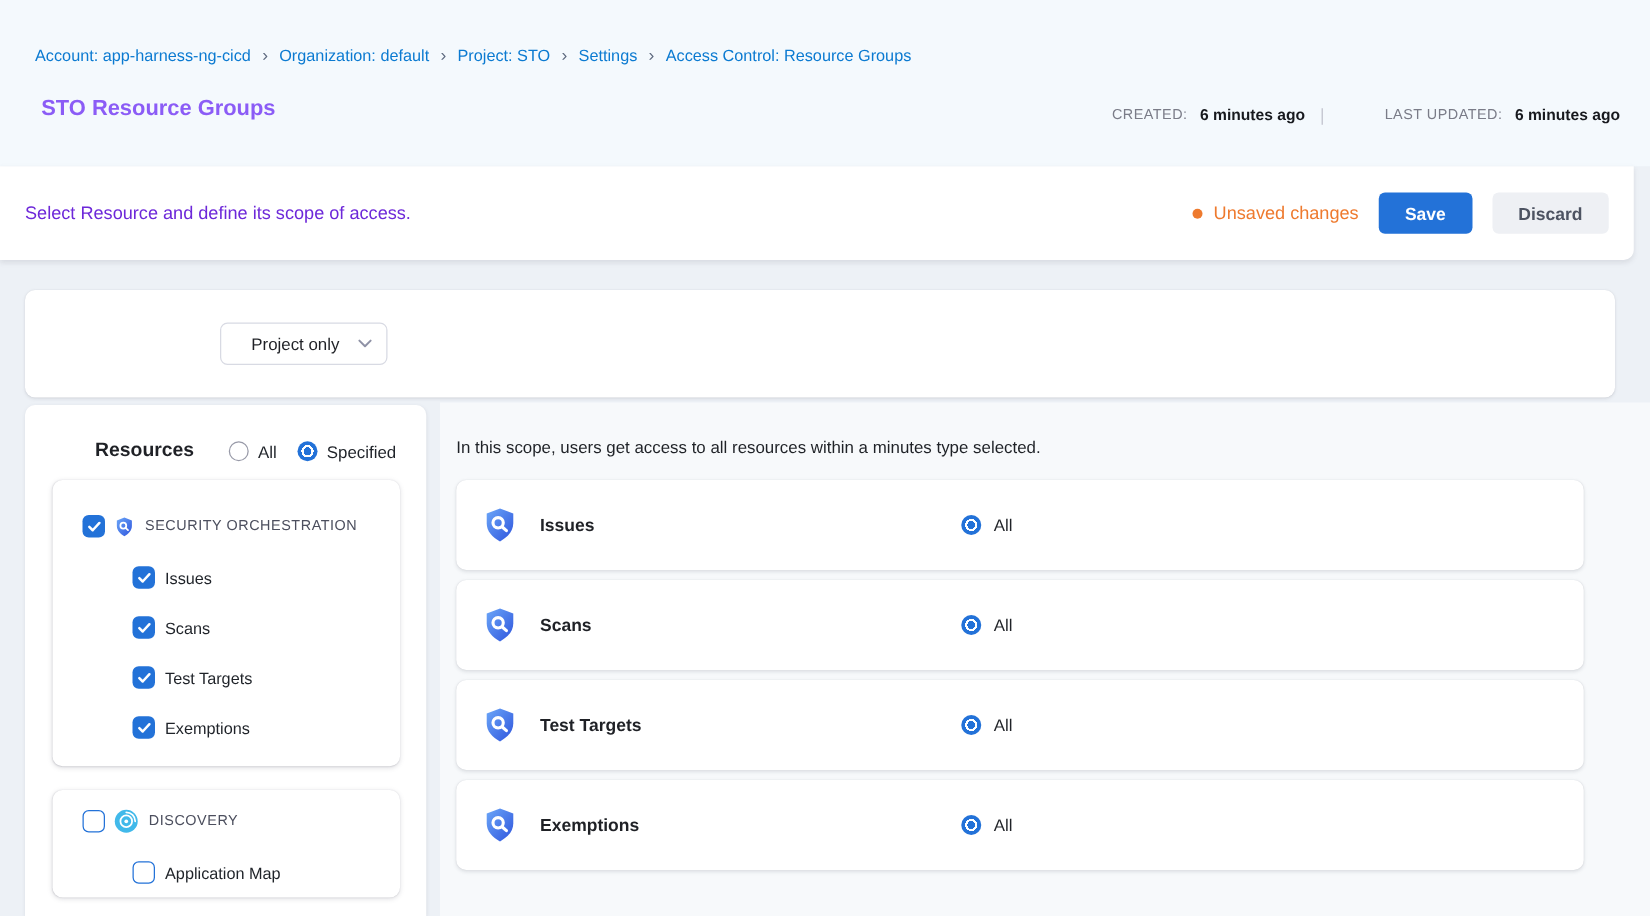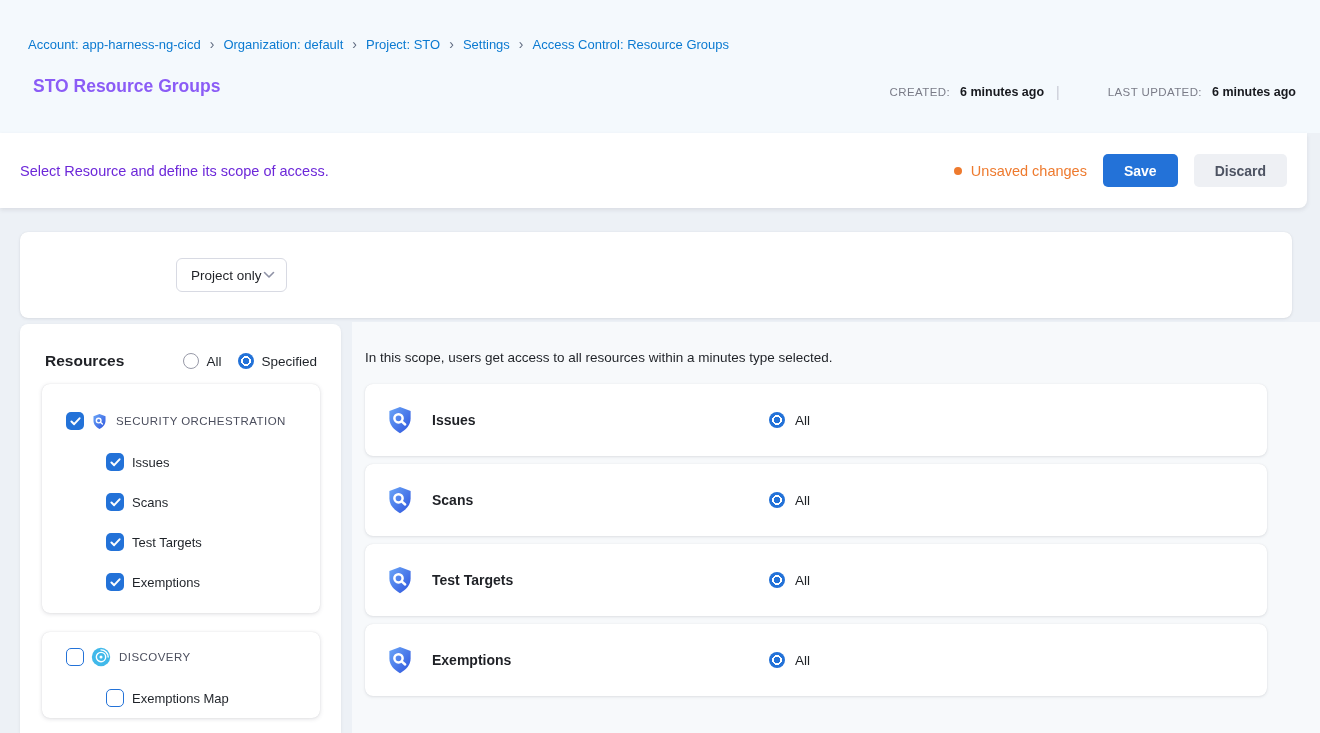--- a/index.html
+++ b/index.html
@@ -29,29 +29,29 @@
   .btn { border:none; height:33px; border-radius:5px; font-size:14px; font-weight:700;
     font-family:"Liberation Sans", sans-serif; cursor:pointer; }
   .btn-primary { background:#2372d8; color:#ffffff; padding:0 21px; }
   .btn-secondary { background:#eef0f4; color:#4d5362; padding:0 21px; margin-left:0; }
 
   
   #scope-card { position:absolute; left:20px; top:232px; width:1272px; height:86px; background:#fff;
     border-radius:8px; box-shadow:0 1px 3px rgba(96,97,112,0.14), 0 0 1px rgba(40,41,61,0.10); }
   #scope-label { position:absolute; left:22px; top:0; height:86px; display:flex; align-items:center;
     font-size:15.5px; font-weight:700; color:#1f2126; }
-  #scope-select { position:absolute; left:156px; top:26px; width:111px; height:34px; background:#fff;
+  #scope-select { position:absolute; left:156px; top:26px; width:134px; height:34px; background:#fff;
     border:1px solid #d8dae3; border-radius:6px; display:flex; align-items:center; justify-content:space-between;
-    padding:0 11px 0 14px; cursor:pointer; }
+    padding:0 11px 0 24px; cursor:pointer; }
   #scope-select-value { font-size:13.5px; color:#1f2126; }
 
   
   #sidebar { position:absolute; left:20px; top:324px; width:321px; height:409px; background:#fff;
     border-radius:8px 8px 0 0; box-shadow:0 1px 3px rgba(96,97,112,0.12); }
-  #sidebar-header { display:flex; align-items:center; justify-content:space-between; padding:28px 24px 0 25px; }
+  #sidebar-header { display:flex; align-items:center; justify-content:space-between; padding:28px 24px 0 25px;margin-left:31px; }
   #resources-title { font-size:15.5px; font-weight:700; color:#1f2126; }
   #resources-filter-radios { display:flex; align-items:center; gap:17px; }
   .radio-option { display:flex; align-items:center; gap:7px; cursor:pointer; }
   .radio-option .opt-label { font-size:13.5px; color:#1f2329; }
   .radio { width:16px; height:16px; border-radius:50%; flex:0 0 auto; }
   .radio.checked { background:radial-gradient(circle at center, #2372d8 0 3.2px, #ffffff 3.2px 4.9px, #2372d8 4.9px 8px); }
   .radio.unchecked { border:1.7px solid #989aa8; background:#fff; }
   #resource-groups-list { margin:14px 21px 0 22px; }
   .group-card { width:278px; background:#fff; border-radius:8px; margin-bottom:19px;
     box-shadow:0 1px 4px rgba(96,97,112,0.20), 0 0 1px rgba(40,41,61,0.14); }
@@ -207,21 +207,21 @@
                 <circle cx="12" cy="12" r="11" fill="#41b9ea"></circle>
                 <circle cx="12" cy="12" r="5.6" fill="none" stroke="#ffffff" stroke-width="1.7"></circle>
                 <circle cx="12" cy="12" r="1.8" fill="#ffffff"></circle>
                 <path d="M12 3.4 a8.6 8.6 0 0 1 8.6 8.6" fill="none" stroke="#ffffff" stroke-width="1.7" stroke-linecap="round"></path>
               </svg>
             </span>
             <span class="group-label">DISCOVERY</span>
           </div>
           <div class="child-row first">
             <span class="checkbox unchecked"></span>
-            <span class="child-label">Exemptions Map</span>
+            <span class="child-label">Application Map</span>
           </div>
         </div>
       </div>
   </div>
 
   <div id="main-panel">
     <div id="main-intro">In this scope, users get access to all resources within a minutes type selected.</div>
     <div id="resource-rows">
         <div class="resource-card">
           <div class="resource-card-inner">

